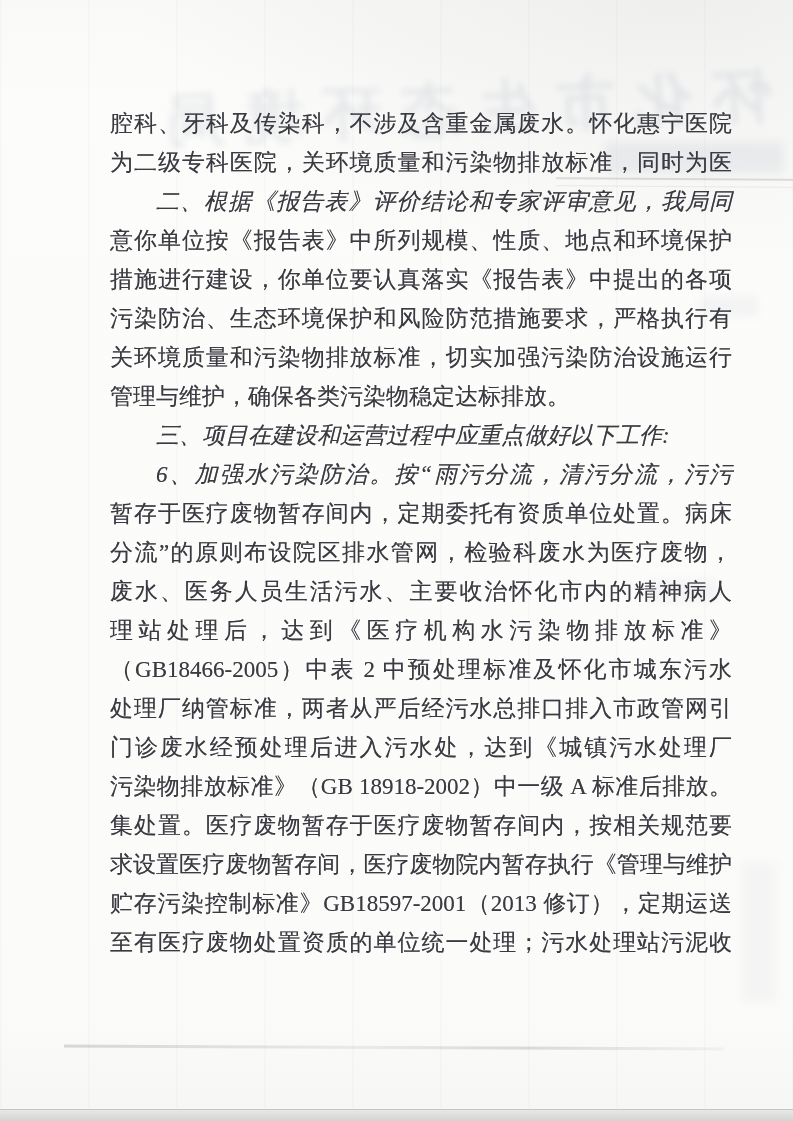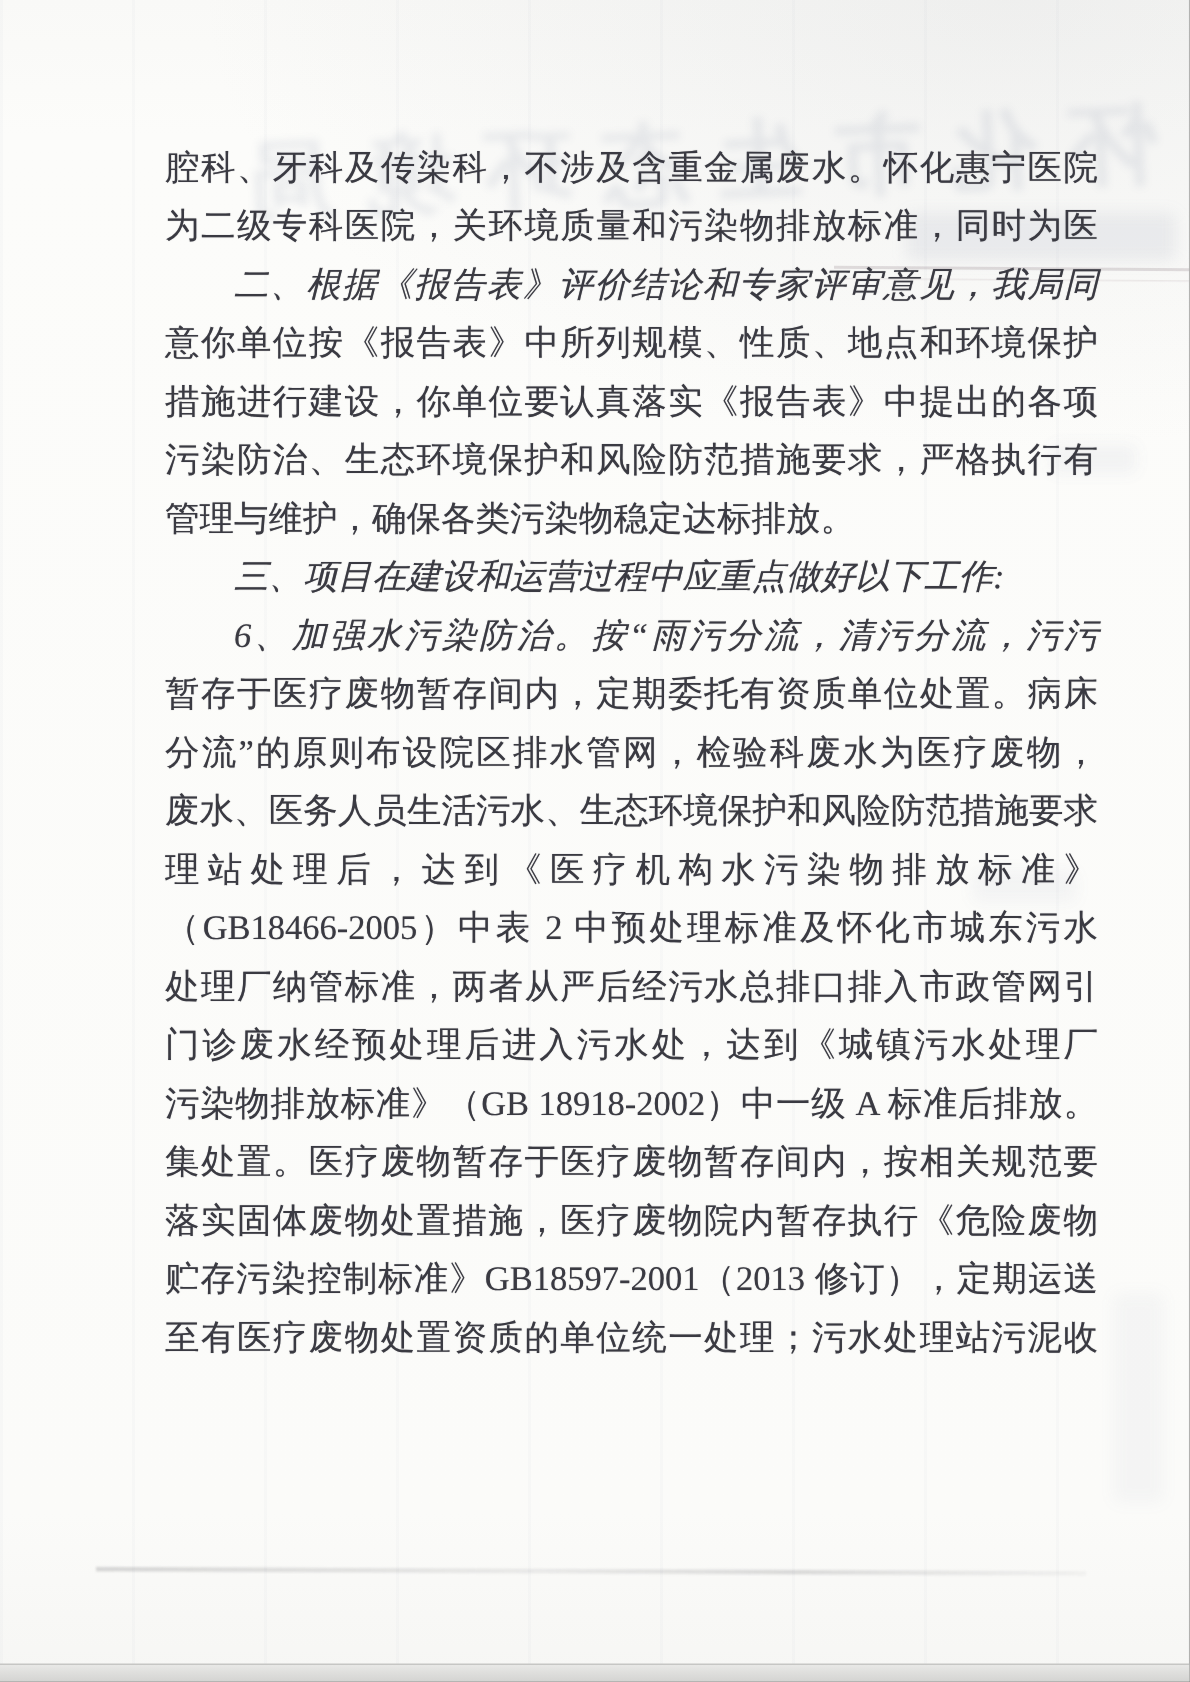--- a/index.html
+++ b/index.html
@@ -68,21 +68,21 @@
   
   .scan-edge{
     position:absolute;
     left:0;bottom:0;width:793px;height:11px;
     background:linear-gradient(180deg,#e8e8e6,#d4d4d2);
     border-top:1px solid #c6c6c4;
   }
   
   .content{
     position:absolute;
-    top:92px;left:110px;width:622px;
+    top:104px;left:110px;width:622px;
     font-size:23px;
     line-height:39px;
     color:#3a3a42;
     text-shadow:0 0 .6px rgba(58,58,66,.55);
   }
   .ln{
     text-align:justify;
     text-align-last:justify;
     text-justify:inter-character;
     white-space:normal;
@@ -103,33 +103,34 @@
   <div class="smudge s3"></div>
   <div class="smudge s4"></div>
 
   <div class="content">
     <div class="ln">腔科、牙科及传染科，不涉及含重金属废水。怀化惠宁医院</div>
     <div class="ln">为二级专科医院，关环境质量和污染物排放标准，同时为医</div>
     <div class="ln ind">二、根据《报告表》评价结论和专家评审意见，我局同</div>
     <div class="ln">意你单位按《报告表》中所列规模、性质、地点和环境保护</div>
     <div class="ln">措施进行建设，你单位要认真落实《报告表》中提出的各项</div>
     <div class="ln">污染防治、生态环境保护和风险防范措施要求，严格执行有</div>
+    <div class="ln">关环境质量和污染物排放标准，切实加强污染防治设施运行</div>
     <div class="ln nj">管理与维护，确保各类污染物稳定达标排放。</div>
     <div class="ln nj ind">三、项目在建设和运营过程中应重点做好以下工作:</div>
     <div class="ln ind">6、加强水污染防治。按“雨污分流，清污分流，污污</div>
     <div class="ln">暂存于医疗废物暂存间内，定期委托有资质单位处置。病床</div>
     <div class="ln">分流”的原则布设院区排水管网，检验科废水为医疗废物，</div>
-    <div class="ln">废水、医务人员生活污水、生态环境保护和风险防范措施要求</div>
+    <div class="ln">废水、医务人员生活污水、主要收治怀化市内的精神病人</div>
     <div class="ln">理站处理后，达到《医疗机构水污染物排放标准》</div>
     <div class="ln">（GB18466-2005）中表 2 中预处理标准及怀化市城东污水</div>
     <div class="ln">处理厂纳管标准，两者从严后经污水总排口排入市政管网引</div>
     <div class="ln">门诊废水经预处理后进入污水处，达到《城镇污水处理厂</div>
     <div class="ln">污染物排放标准》（GB 18918-2002）中一级 A 标准后排放。</div>
     <div class="ln">集处置。医疗废物暂存于医疗废物暂存间内，按相关规范要</div>
-    <div class="ln">落实固体废物处置措施，医疗废物院内暂存执行《危险废物</div>
+    <div class="ln">求设置医疗废物暂存间，医疗废物院内暂存执行《管理与维护</div>
     <div class="ln">贮存污染控制标准》GB18597-2001（2013 修订），定期运送</div>
     <div class="ln">至有医疗废物处置资质的单位统一处理；污水处理站污泥收</div>
   </div>
 
   <div class="smear"></div>
   <div class="scan-edge"></div>
 
 </div>
 
 </body></html>

